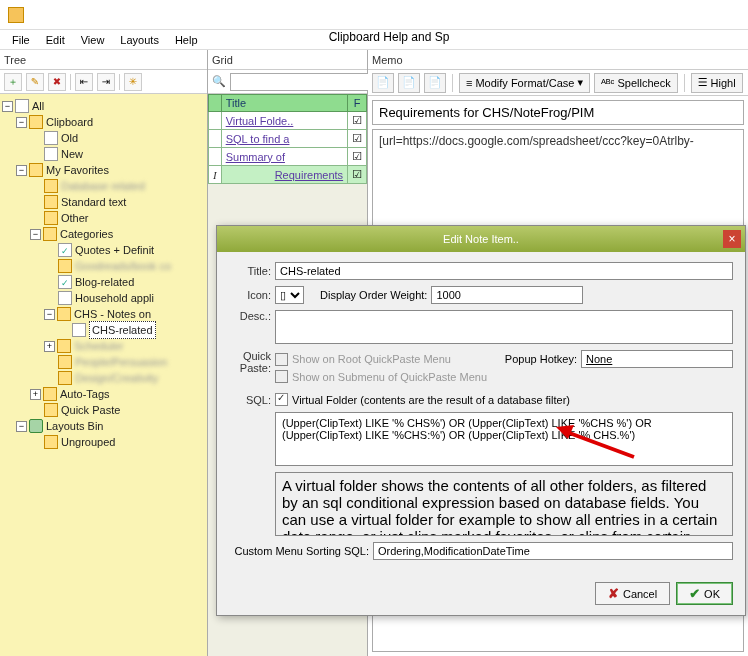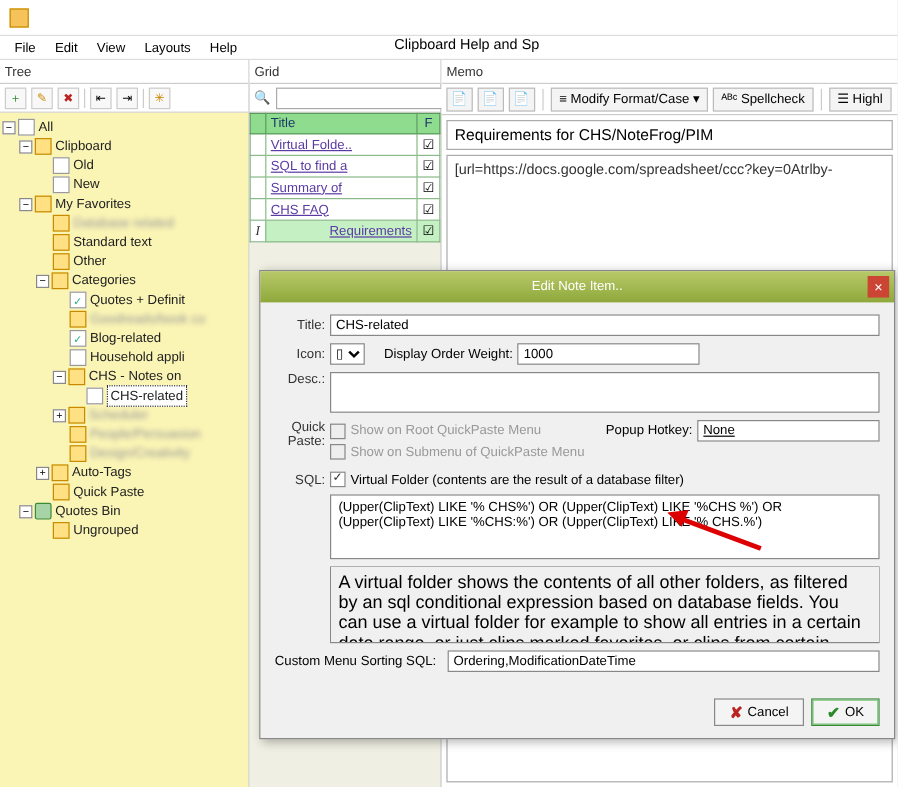--- a/index.html
+++ b/index.html
@@ -210,21 +210,21 @@
         </div>
       <div class="tree-row">
           <span class="ind" style="width:42px"></span>
           <span class="ticon folder"></span>
           <span class="tree-label">Quick Paste</span>
         </div>
       <div class="tree-row">
           <span class="ind" style="width:14px"></span>
           <span class="exp">−</span>
           <span class="ticon bin"></span>
-          <span class="tree-label">Quotes Bin</span>
+          <span class="tree-label">Layouts Bin</span>
         </div>
       <div class="tree-row">
           <span class="ind" style="width:42px"></span>
           <span class="ticon folder"></span>
           <span class="tree-label">Ungrouped</span>
         </div>
     </div>
   </div>
 
   <div class="grid-panel">
@@ -251,25 +251,20 @@
               <td class="grid-left-gutter"></td>
               <td class="title-cell">SQL to find a</td>
               <td class="chk">☑</td>
             </tr>
         <tr>
               <td class="grid-left-gutter"></td>
               <td class="title-cell">Summary of</td>
               <td class="chk">☑</td>
             </tr>
         <tr>
-              <td class="grid-left-gutter"></td>
-              <td class="title-cell">CHS FAQ</td>
-              <td class="chk">☑</td>
-            </tr>
-        <tr>
               <td class="grid-left-gutter" style="color:#333;font-style:italic;font-family:serif;text-align:center;">I</td>
               <td class="title-cell sel-row">Requirements</td>
               <td class="chk sel-row">☑</td>
             </tr>
       </tbody>
         </table>
     </div>
   </div>
 
   <div class="memo-panel">
@@ -347,21 +342,21 @@
             <path d="M78 32 L8 6" stroke="#d00" stroke-width="4" fill="none"></path>
             <polygon points="0,2 18,0 12,14" fill="#d00"></polygon>
           </svg>
       </div>
     </div>
     <div class="frow">
       <span class="flab"></span>
       <div class="help-box" style="flex:1;">A virtual folder shows the contents of all other folders, as filtered by an sql conditional expression based on database fields.  You can use a virtual folder for example to show all entries in a certain date range, or just clips marked favorites, or clips from certain groups, or any</div>
     </div>
     <div class="frow" style="margin-top:6px">
-      <span style="width:140px;">Custom Menu Sorting SQL:</span>
+      <span style="width:140px;text-align:right">Custom Menu Sorting SQL:</span>
       <input class="finput" value="Ordering,ModificationDateTime" style="">
     </div>
   </div>
   <div class="dlg-buttons">
     <span class="dlg-btn">
         <span class="xmark">✘</span>
         <span>Cancel</span>
       </span>
     <span class="dlg-btn ok">
         <span class="check">✔</span>

